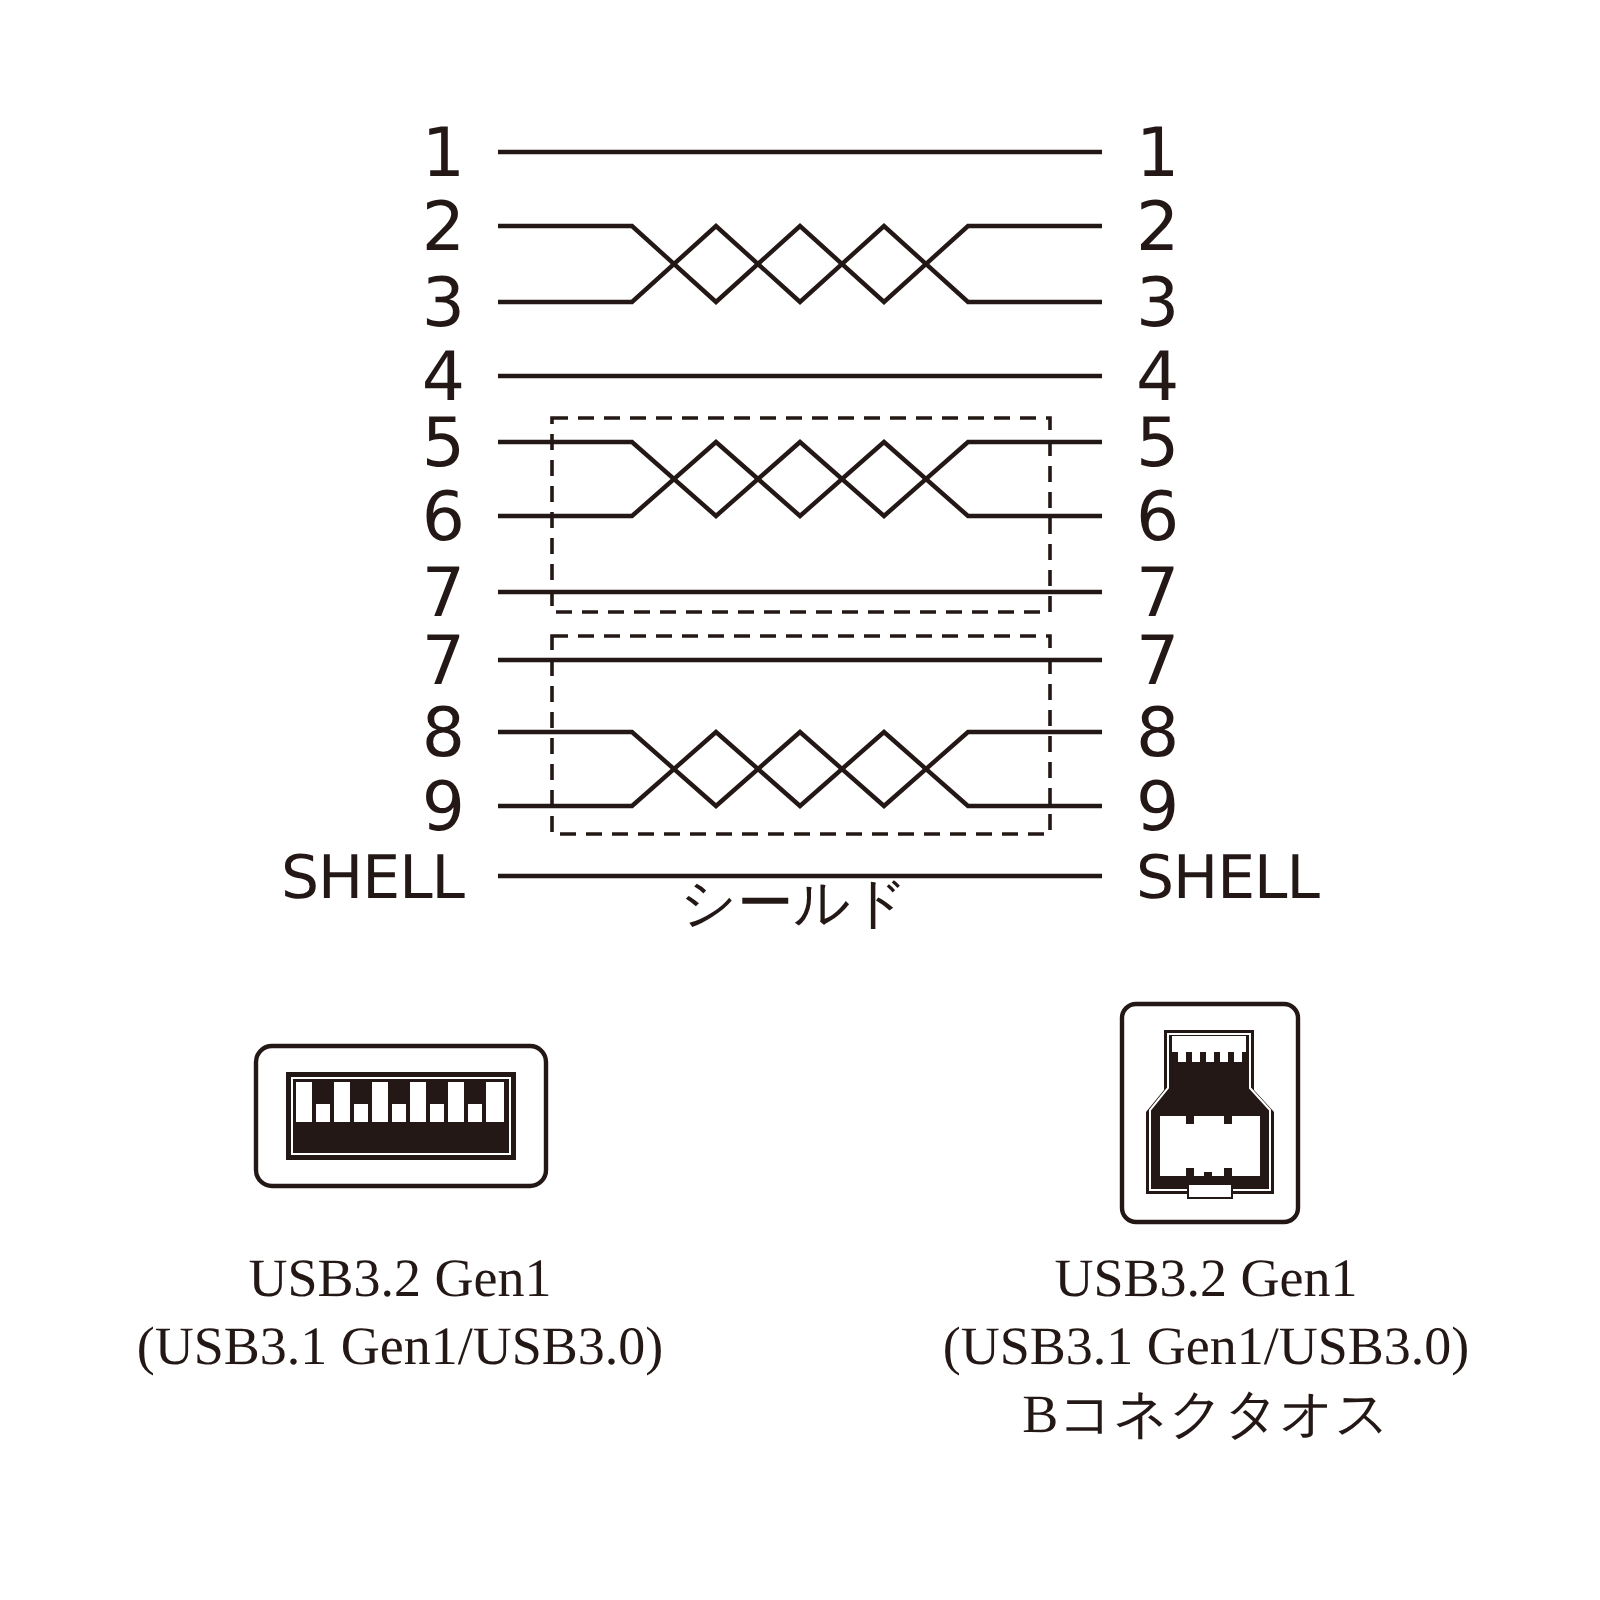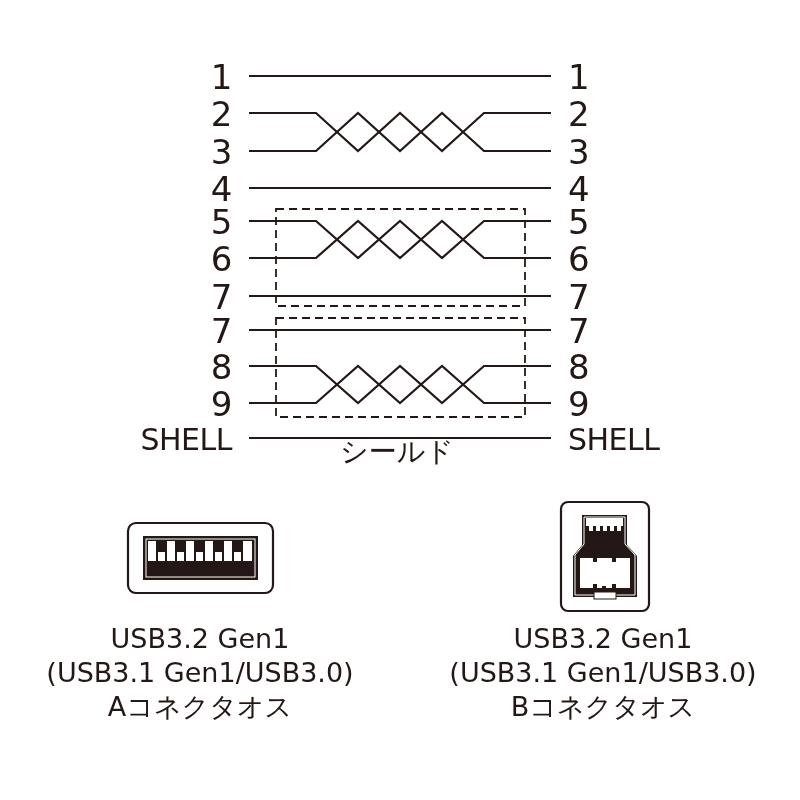--- a/index.html
+++ b/index.html
@@ -6,21 +6,21 @@
   body { width: 800px; height: 800px; position: relative; overflow: hidden;
          font-family: "DejaVu Sans", "Liberation Sans", sans-serif; color: #231815; }
   .pin-label { position: absolute; font-size: 34px; line-height: 34px; font-weight: 400;
                color: #231815; letter-spacing: -0.5px; }
   .pin-left { text-align: right; }
   .pin-right { text-align: left; }
   #wiring-svg { position: absolute; left: 0; top: 0; }
   .shield-caption { position: absolute; left: 340px; top: 436px; font-size: 28px; line-height: 32px; }
   .connector-caption { position: absolute; width: 400px; text-align: center;
                        font-size: 27px; line-height: 34px; }
-  .connector-caption div { white-space: nowrap; }
+  .connector-caption div { white-space: nowrap; font-family: Liberation Serif, serif; }
 </style>
 </head>
 <body>
 
 <div class="pin-label pin-left" style="left:180px; width:52px; top:60px;">1</div>
 <div class="pin-label pin-left" style="left:180px; width:52px; top:97px;">2</div>
 <div class="pin-label pin-left" style="left:180px; width:52px; top:135px;">3</div>
 <div class="pin-label pin-left" style="left:180px; width:52px; top:172px;">4</div>
 <div class="pin-label pin-left" style="left:180px; width:52px; top:205px;">5</div>
 <div class="pin-label pin-left" style="left:180px; width:52px; top:242px;">6</div>
@@ -109,20 +109,19 @@
     <rect x="612" y="584" width="4" height="5" fill="#231815"></rect>
     <rect x="594" y="592" width="22" height="7" fill="#ffffff" stroke="#231815" stroke-width="1"></rect>
   </g>
 </svg>
 
 <div class="shield-caption">シールド</div>
 
 <div class="connector-caption" style="left:0px; top:622px;">
   <div>USB3.2 Gen1</div>
   <div>(USB3.1 Gen1/USB3.0)</div>
-  <div>Aコネクタオス</div>
 </div>
 
 <div class="connector-caption" style="left:403px; top:622px;">
   <div>USB3.2 Gen1</div>
   <div>(USB3.1 Gen1/USB3.0)</div>
   <div>Bコネクタオス</div>
 </div>
 
 </body></html>

